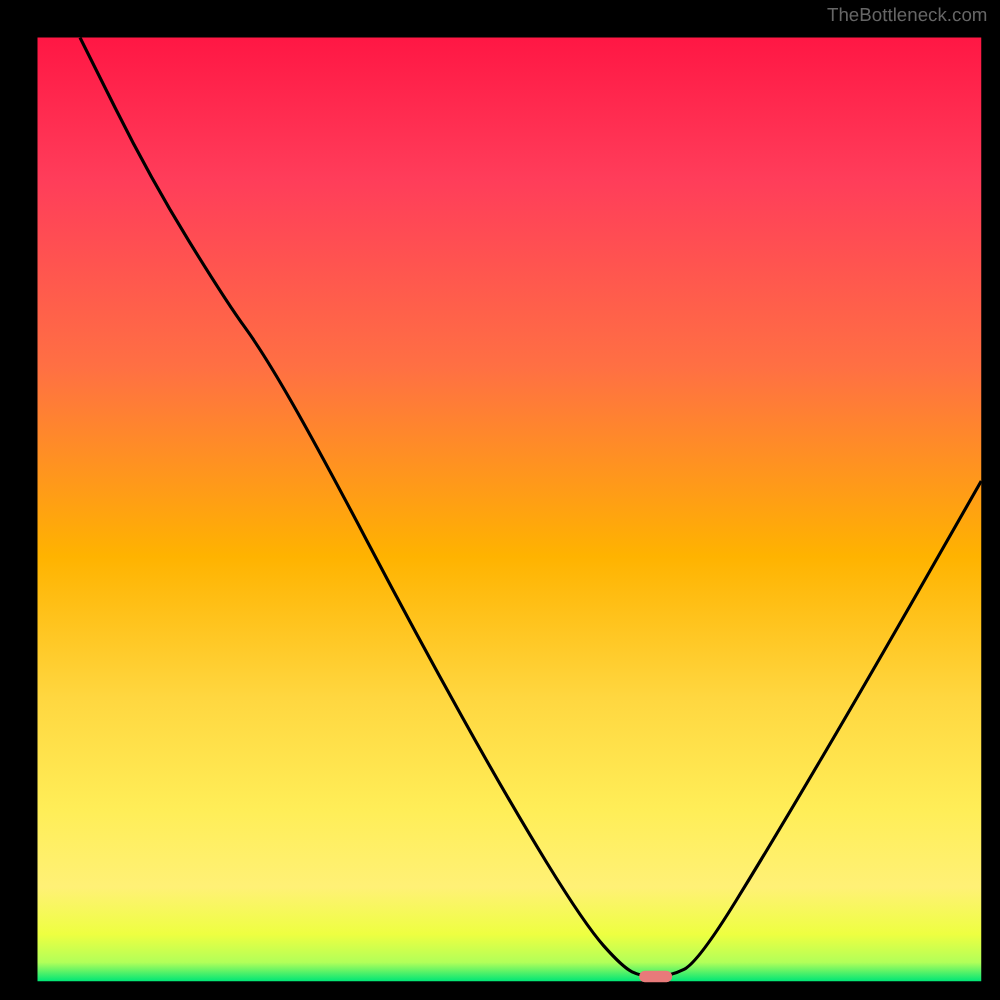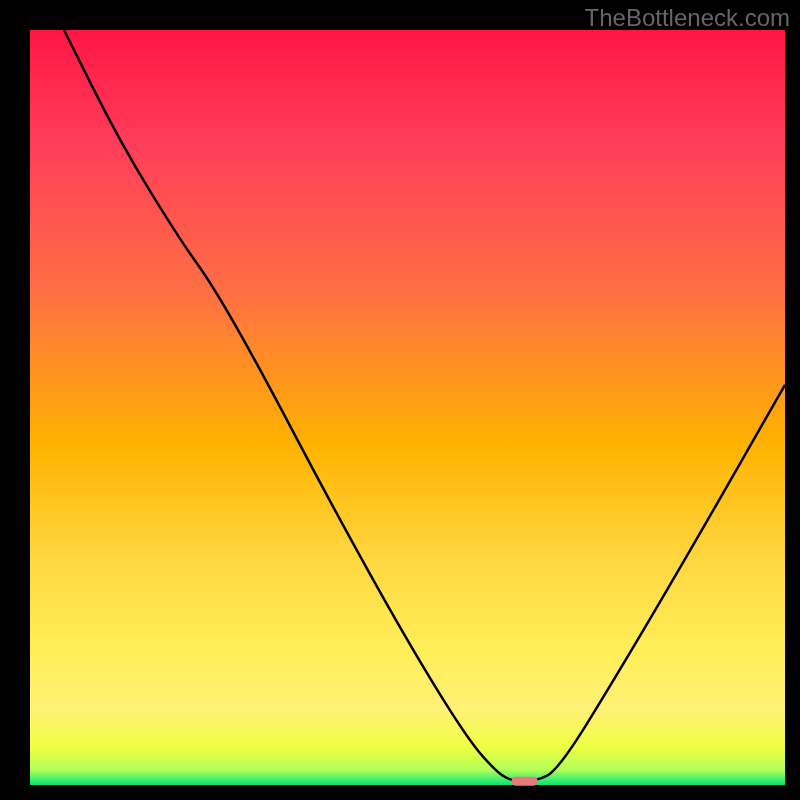--- a/index.html
+++ b/index.html
@@ -9,21 +9,21 @@
     top: 0;
     left: 0;
     width: 800px;
     height: 800px;
   }
   .watermark {
     position: absolute;
     top: 4px;
     right: 10px;
     color: #666;
-    font-size: 24px;
+    font-size: 15px;
     font-weight: normal;
     z-index: 10;
   }
   svg { display: block; }
 </style>
 </head>
 <body>
 
 <div class="chart-container">
   <svg width="800" height="800" viewBox="0 0 800 800">

